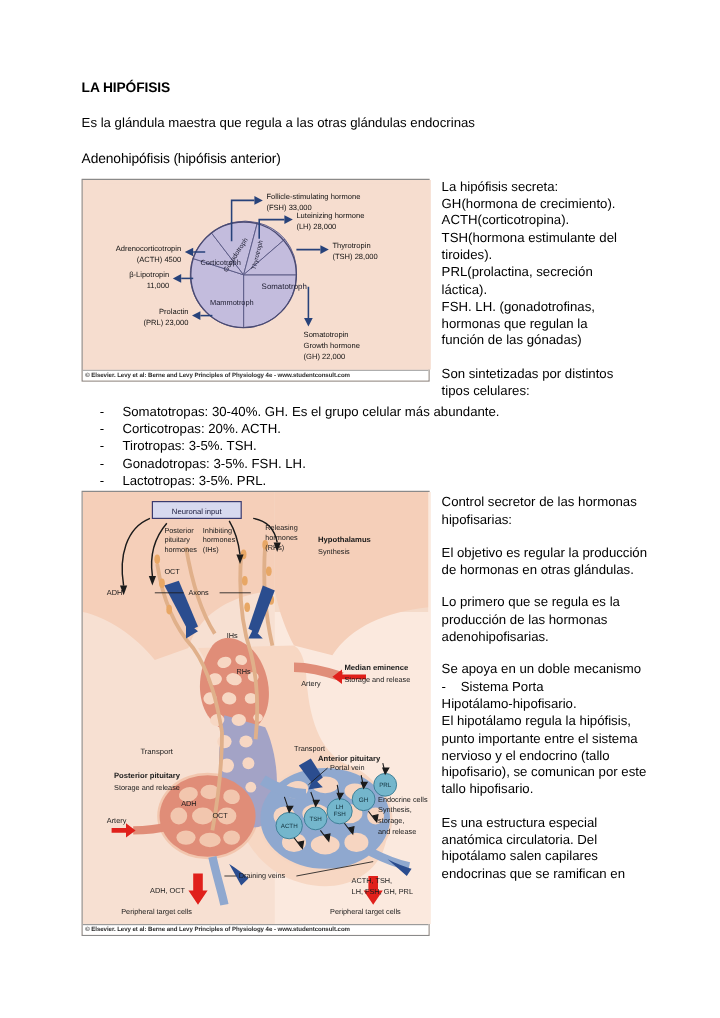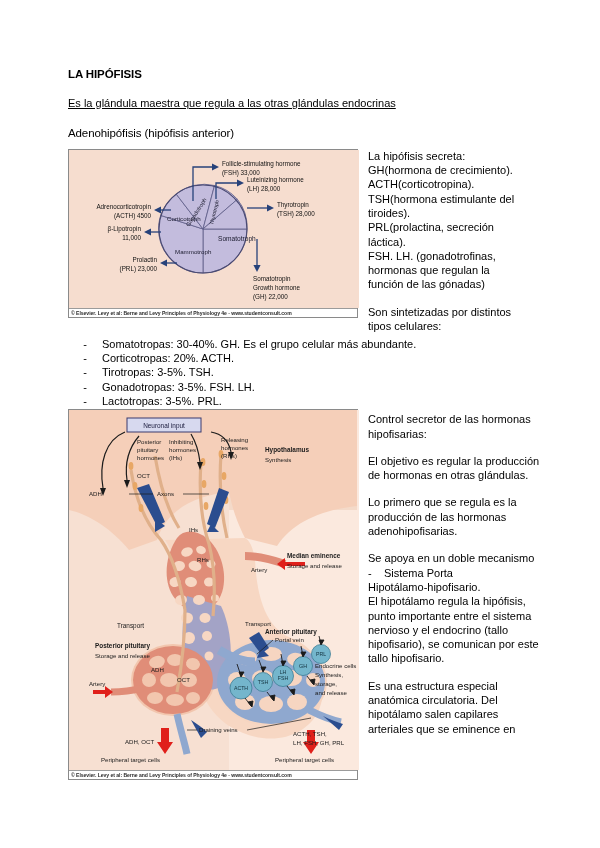--- a/index.html
+++ b/index.html
@@ -28,21 +28,20 @@
   h1.doc-title {
     font-size: 11.5px;
     font-weight: bold;
     margin: 0 0 17px 0;
     letter-spacing: -0.1px;
   }
   p.para {
     font-size: 11px;
     margin: 0 0 16px 0;
     line-height: 1.25;
-    text-decoration: underline;
   }
   h2.sub-title {
     font-size: 11.5px;
     font-weight: normal;
     margin: 0 0 10px 0;
     letter-spacing: -0.1px;
   }
 
   
   .fig-block {
@@ -497,19 +496,19 @@
           <div class="tline">Hipotálamo-hipofisario.</div>
           <div class="tline">El hipotálamo regula la hipófisis,</div>
           <div class="tline">punto importante entre el sistema</div>
           <div class="tline">nervioso y el endocrino (tallo</div>
           <div class="tline">hipofisario), se comunican por este</div>
           <div class="tline">tallo hipofisario.</div>
           <div class="spacer-gap"></div>
           <div class="tline">Es una estructura especial</div>
           <div class="tline">anatómica circulatoria. Del</div>
           <div class="tline">hipotálamo salen capilares</div>
-          <div class="tline">arteriales que se eminence en</div>
+          <div class="tline">endocrinas que se ramifican en</div>
         </div>
       </div>
     </div>
 
   </div>
 </div>
 
 </body></html>

